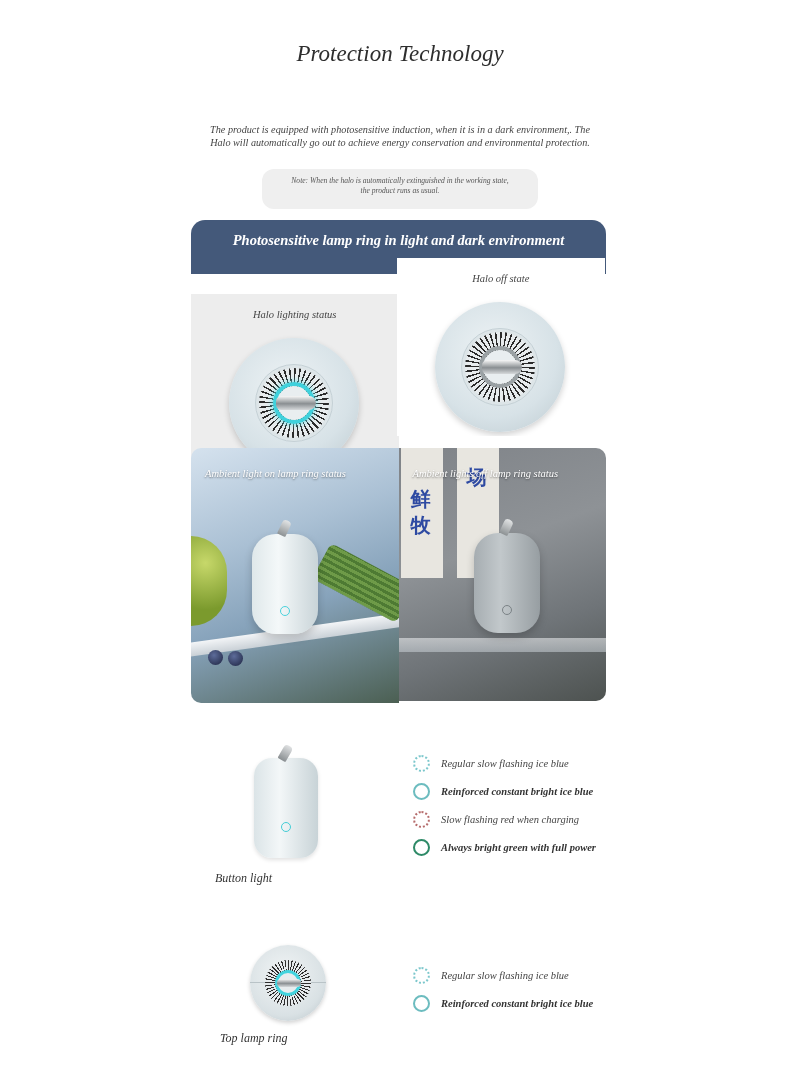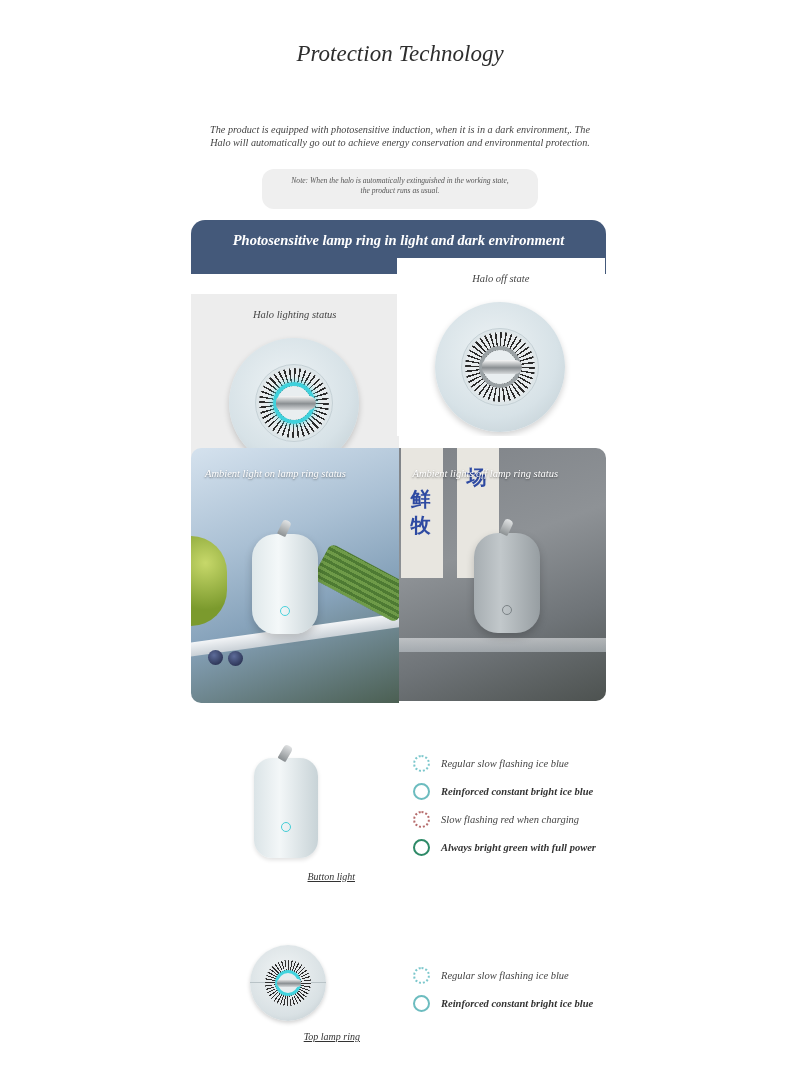--- a/index.html
+++ b/index.html
@@ -37,21 +37,21 @@
   .cyl.dark { background: linear-gradient(90deg, #a6adb1 0%, #c2c8cb 40%, #979ea2 100%); }
   .cyl .btn { position: absolute; left: 28px; top: 72px; width: 10px; height: 10px; border-radius: 50%; border: 1.5px solid #4ad2dc; }
   .cyl.dark .btn { border-color: #7b8286; }
   .cyl .cap { position: absolute; left: 28px; top: -14px; width: 9px; height: 16px; background: linear-gradient(#e2e4e5, #8d9294); border-radius: 4px 4px 1px 1px; transform: rotate(25deg); }
   .milk { position: absolute; top: 0; width: 42px; height: 130px; background: #e8e6e0; }
   .milk-text { position: absolute; font-size: 20px; color: #2e4aa2; font-family: "DejaVu Sans", sans-serif; font-weight: bold; line-height: 22px; }
 
   .legend-device { position: absolute; left: 254px; top: 758px; width: 64px; height: 100px; border-radius: 18px; background: linear-gradient(90deg, #dbe4e7 0%, #f3f7f8 40%, #c8d3d7 100%); box-shadow: 0 2px 4px rgba(0,0,0,0.12); }
   .legend-device .btn { position: absolute; left: 27px; top: 64px; width: 10px; height: 10px; border-radius: 50%; border: 1.5px solid #44cdd6; }
   .legend-device .cap { position: absolute; left: 27px; top: -13px; width: 9px; height: 16px; background: linear-gradient(#e0e2e3, #8a8f92); border-radius: 4px 4px 1px 1px; transform: rotate(30deg); }
-  .caption { position: absolute; width: 140px; text-align: right; font-family: "Liberation Serif", serif; font-style: italic; font-size: 10px; color: #333; text-decoration: underline; }
+  .caption { position: absolute; width: 140px; text-align: left; font-family: "Liberation Serif", serif; font-style: italic; font-size: 12px; color: #333; }
 
   .small-top { position: absolute; left: 250px; top: 945px; width: 76px; height: 76px; border-radius: 50%; background: radial-gradient(circle at 45% 40%, #f2f5f6 0%, #d9e1e4 65%, #b6c1c6 100%); box-shadow: 0 2px 4px rgba(0,0,0,0.18); }
   .small-top .grill { position: absolute; left: 15px; top: 15px; width: 46px; height: 46px; border-radius: 50%; background: repeating-conic-gradient(#2d2d2d 0deg 3deg, #e6eaec 3deg 9deg); }
   .small-top .ring { position: absolute; left: 25px; top: 25px; width: 26px; height: 26px; border-radius: 50%; border: 3px solid #43d4de; background: #e7ecee; }
   .small-top .knob { position: absolute; left: 27px; top: 34px; width: 24px; height: 8px; border-radius: 4px; background: linear-gradient(#f5f5f5, #8b9093 55%, #d4d7d9); }
   .small-top .seam { position: absolute; left: 0; top: 37px; width: 76px; height: 1px; background: #b9c3c7; }
 
   .legend-list { position: absolute; left: 413px; }
   .legend-item { height: 28px; display: flex; align-items: center; }
   .legend-icon { width: 17px; height: 17px; border-radius: 50%; margin-right: 11px; flex: none; }

